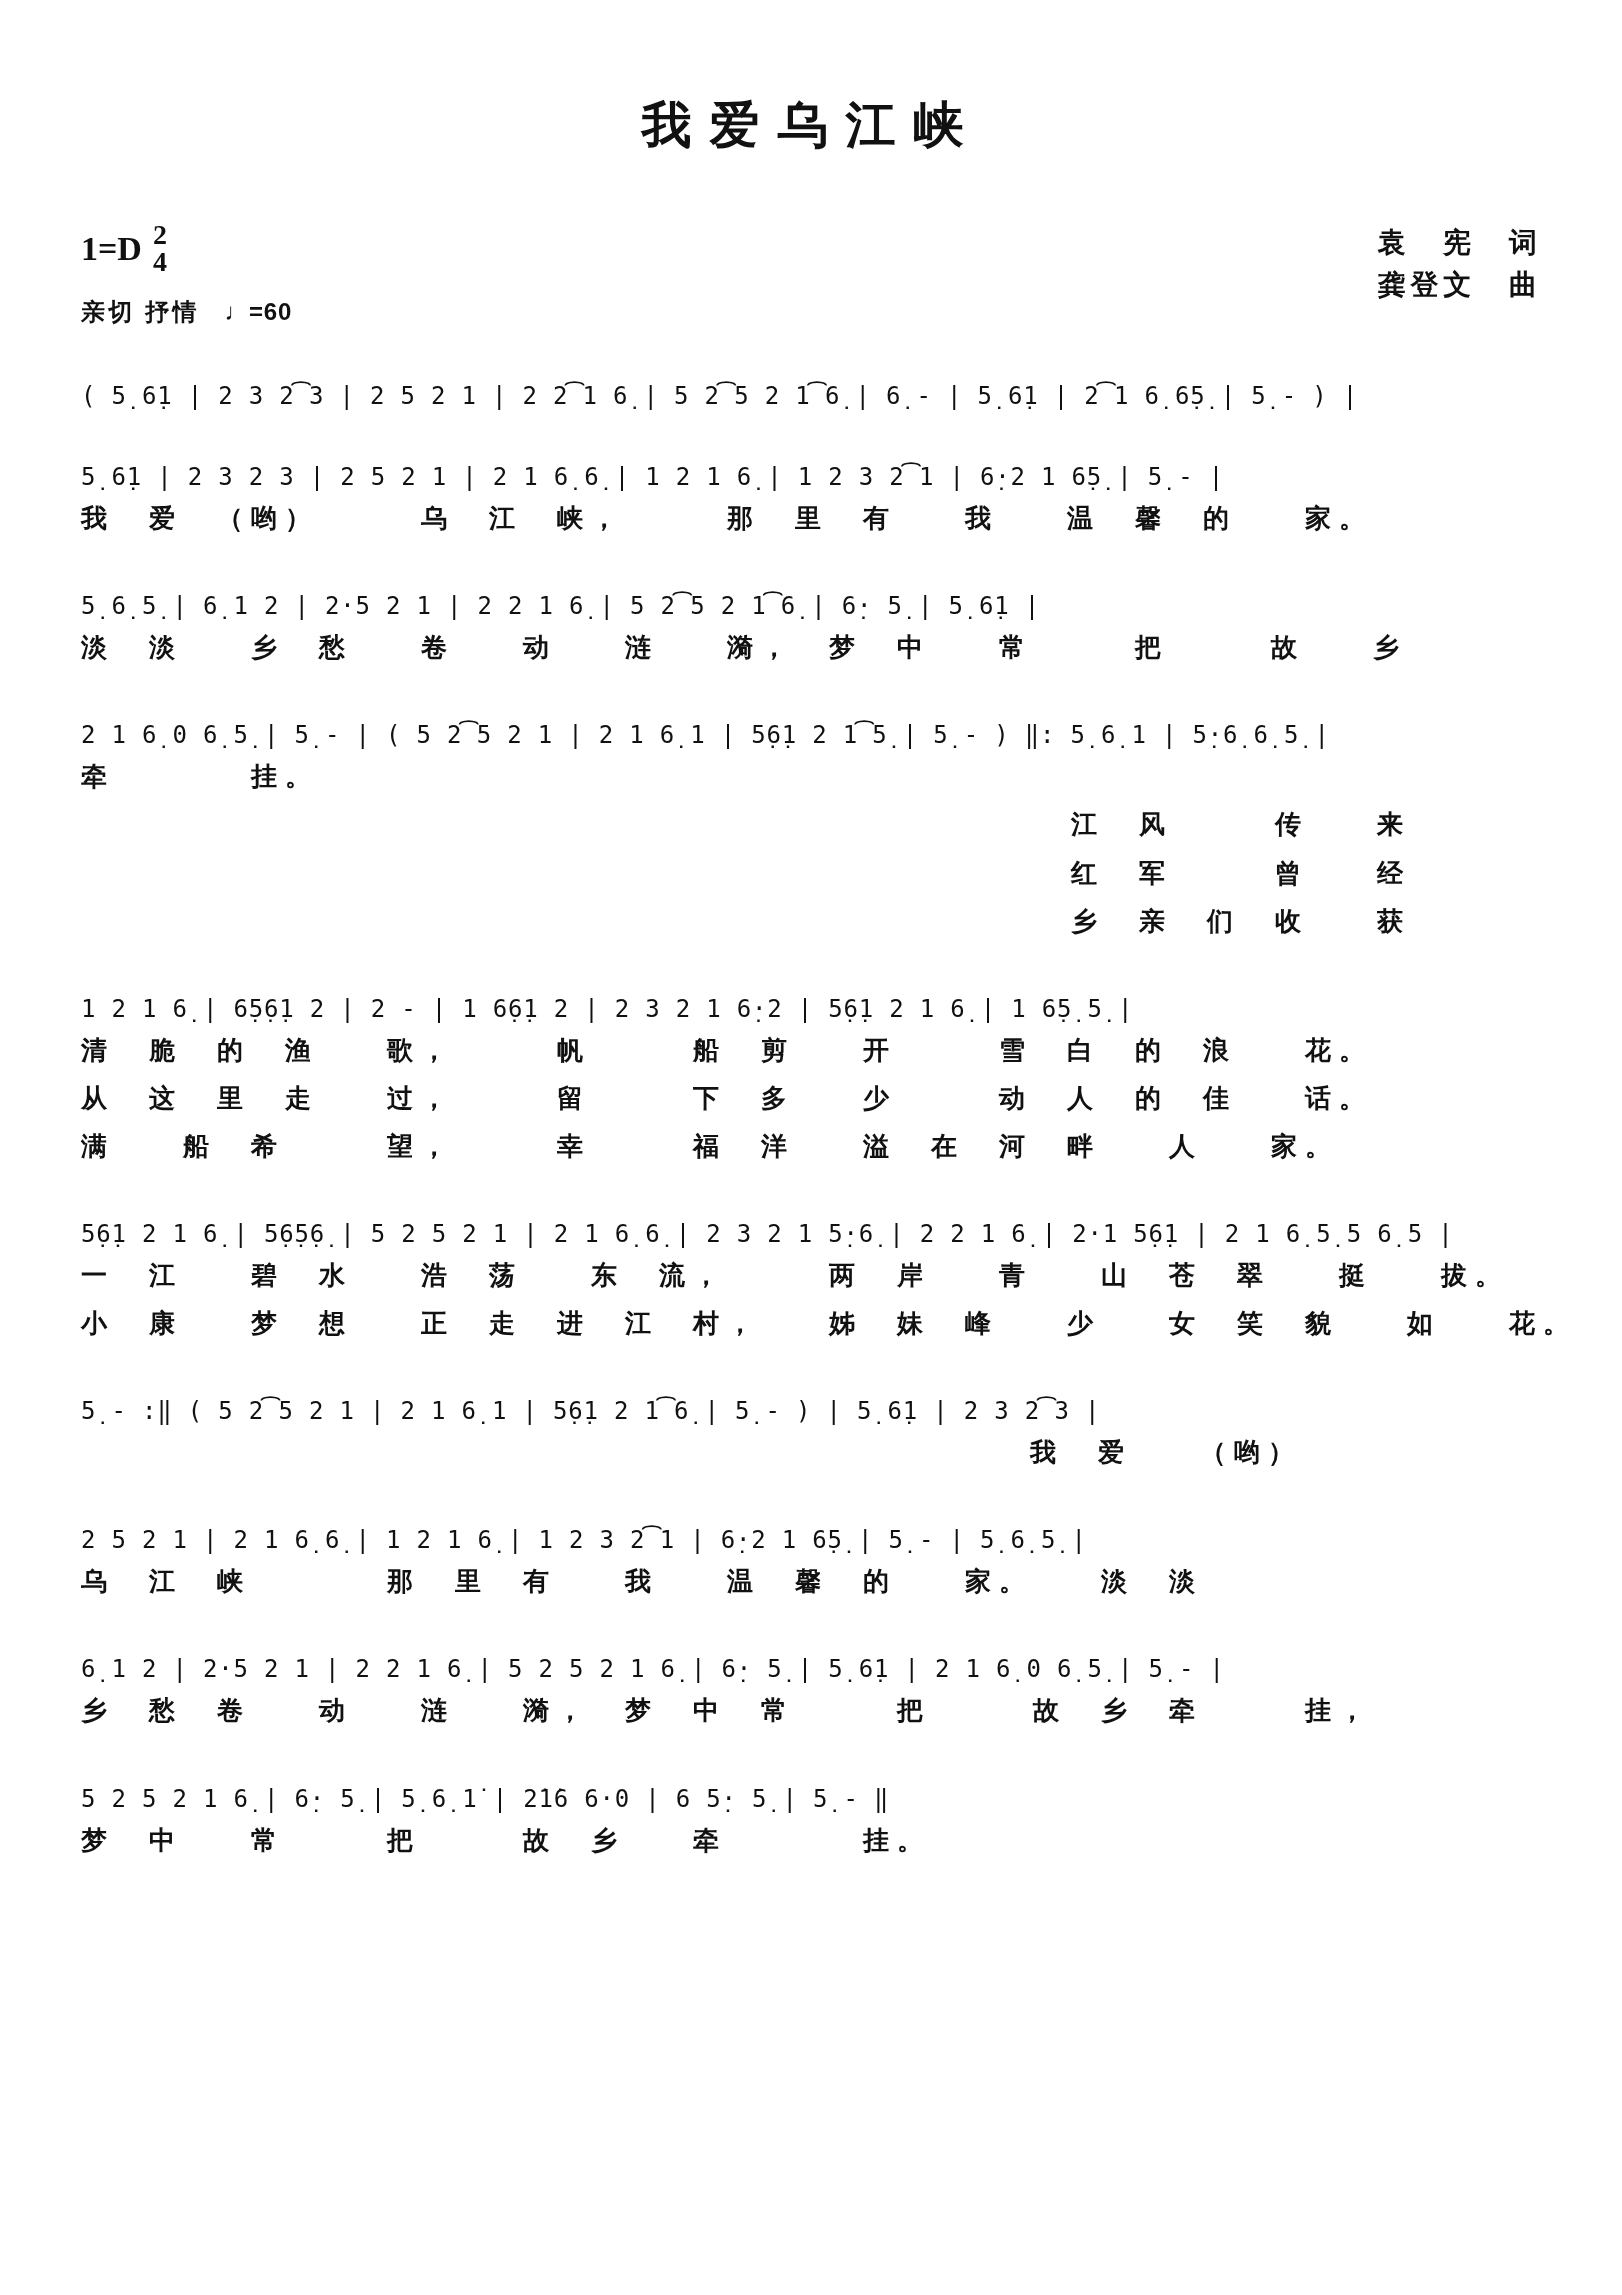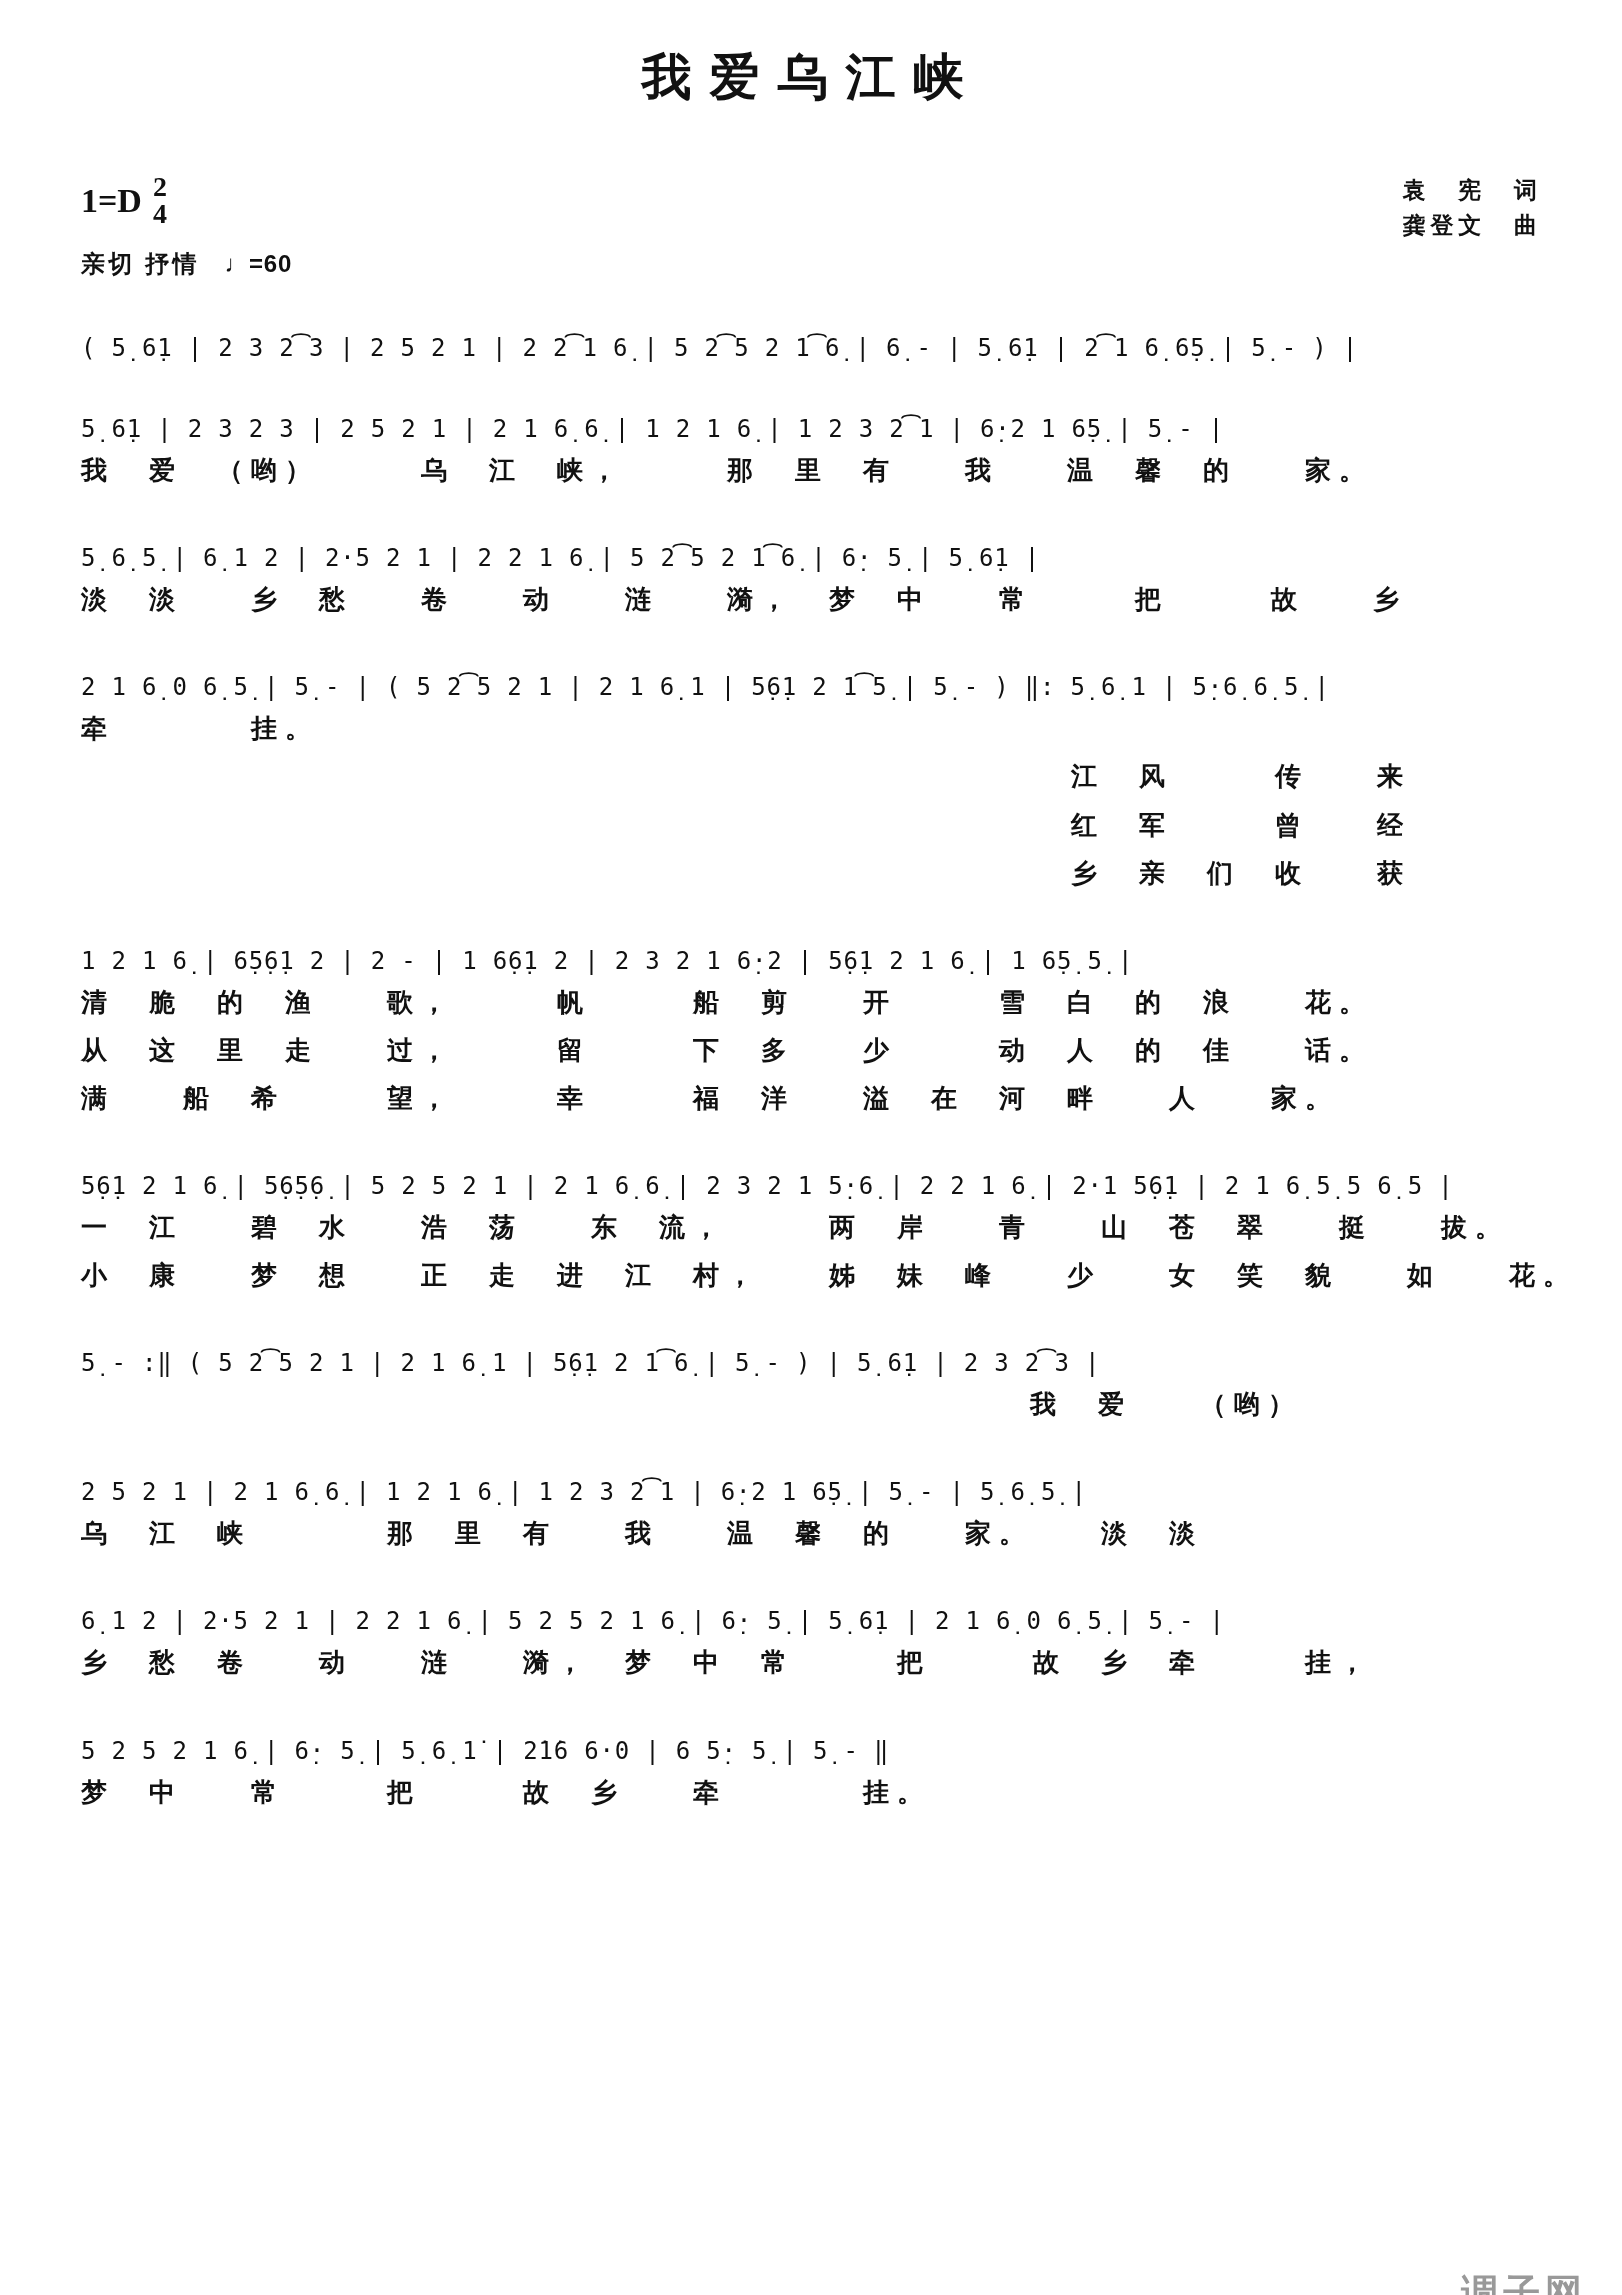--- a/index.html
+++ b/index.html
@@ -6,39 +6,39 @@
     margin: 0; padding: 0;
     width: 1623px; height: 2295px;
     background: #ffffff;
     color: #111111;
     overflow: hidden;
     font-family: "Liberation Serif", serif;
   }
   .sheet { position: relative; width: 1623px; height: 2295px; box-sizing: border-box; padding: 0 81px; }
 
   .song-title {
-    margin-top: 44px;
+    margin-top: 92px;
     text-align: center;
     font-size: 50px;
     font-weight: bold;
     letter-spacing: 18px;
   }
 
   .meta-row {
     margin-top: 63px;
     display: flex;
     justify-content: space-between;
     align-items: flex-start;
   }
   .key-block { font-weight: bold; }
   .key-line { display: flex; align-items: center; gap: 11px; font-size: 34px; }
   .time-sig { display: inline-flex; flex-direction: column; align-items: center; line-height: 0.95; font-size: 28px; font-weight: bold; }
   .expr-line { margin-top: 21px; font-size: 24px; font-weight: bold; font-family: Liberation Sans, sans-serif; letter-spacing: 3.2px; }
   .expr-line .tempo { margin-left: 14.6px; letter-spacing: 0.8px; }
-  .credits { text-align: left; font-size: 23px; line-height: 1.5; letter-spacing: 4.9px; font-weight: bold; }
+  .credits { text-align: left; font-size: 28px; line-height: 1.5; letter-spacing: 4.9px; font-weight: bold; }
 
   .music-line { margin-top: 45px; }
   .music-line.first { margin-top: 50px; }
   .notes {
     font-family: "DejaVu Sans Mono", monospace;
     font-weight: normal;
     font-size: 24px;
     letter-spacing: 0.8px;
     white-space: pre;
     line-height: 1.5;

